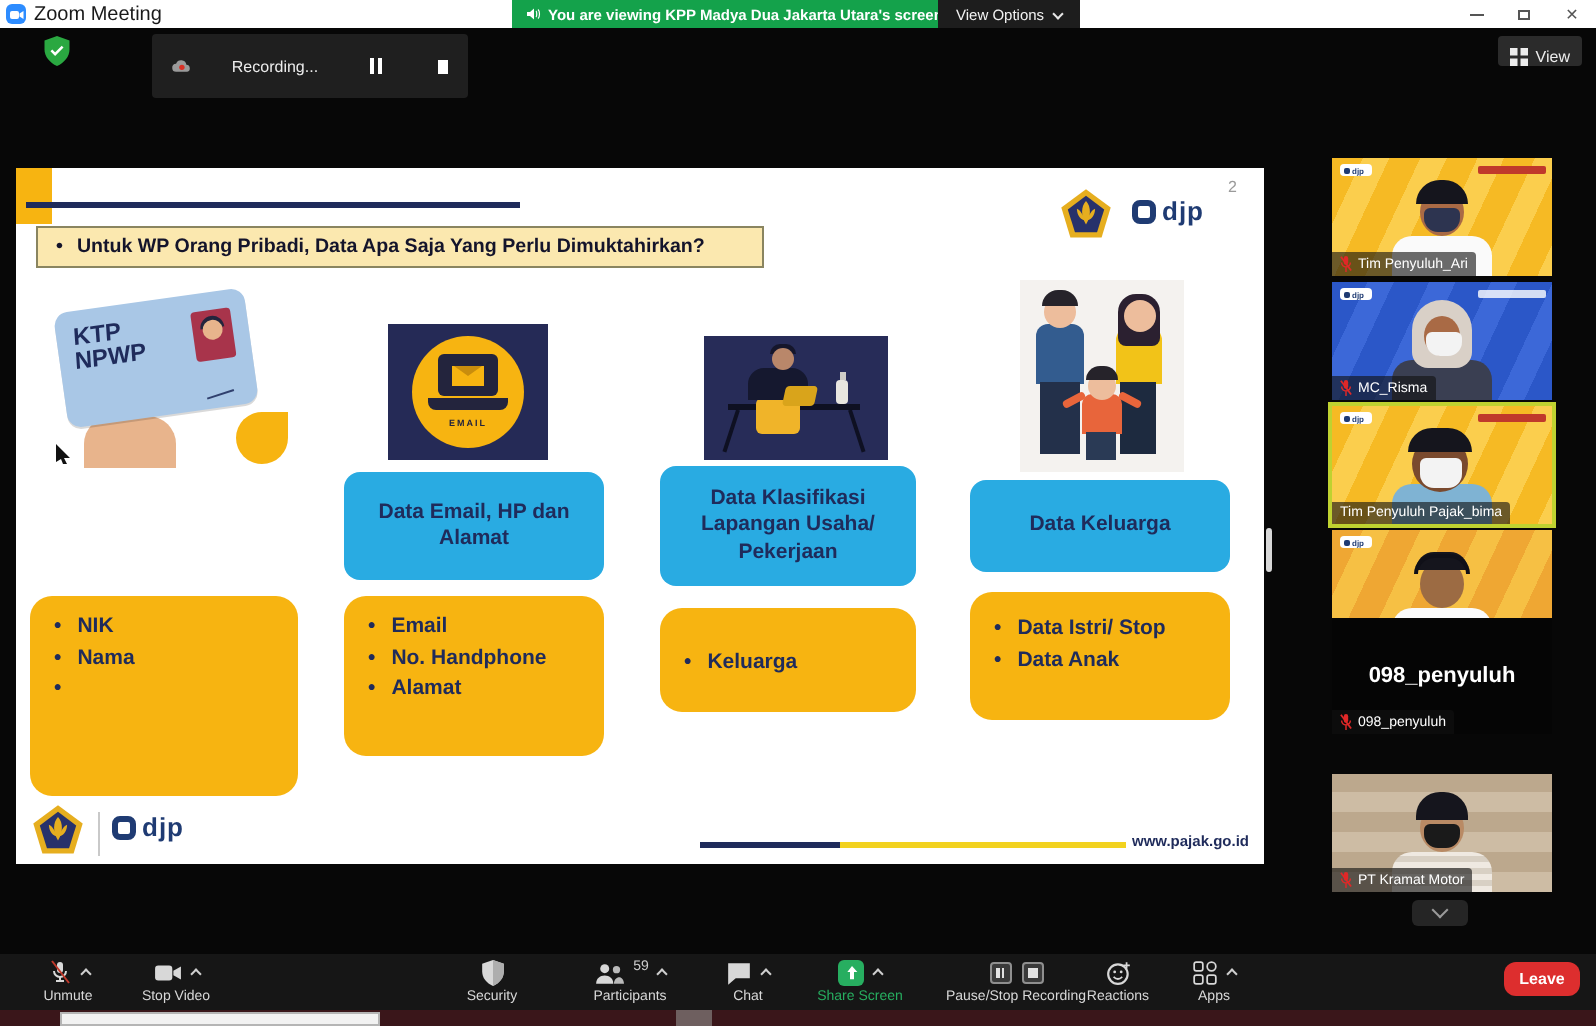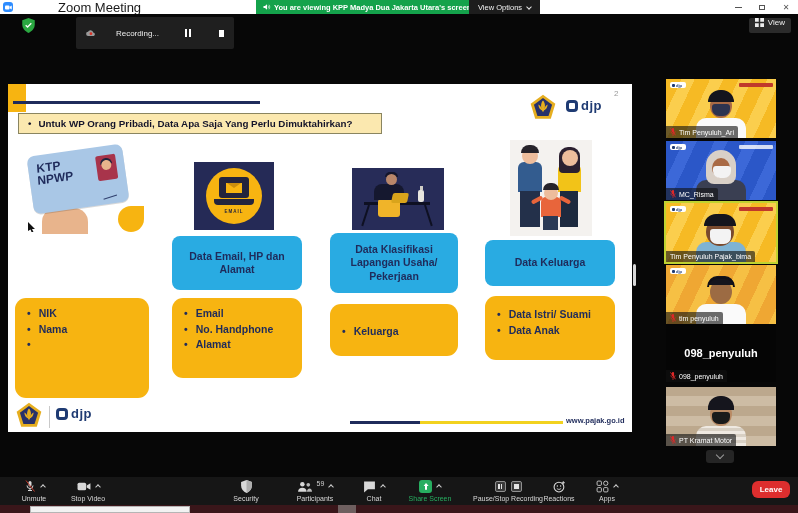--- a/index.html
+++ b/index.html
@@ -5,21 +5,21 @@
   * { margin:0; padding:0; box-sizing:border-box; }
   html,body { background:#222; }
   .screen { position:relative; width:798px; height:513px; overflow:hidden;
             font-family:"Liberation Sans", sans-serif; background:#060606; }
   .abs { position:absolute; }
 
   
   .titlebar { position:absolute; left:0; top:0; width:798px; height:14px; background:#ffffff; }
   .tb-left { position:absolute; left:3px; top:0; height:14px; display:flex; align-items:center; gap:4px; }
   .zoom-logo { width:10px; height:10px; border-radius:3px; background:#2D8CFF; display:flex; align-items:center; justify-content:center; }
-  .tb-title { font-size:13px; color:#1a1a1a;margin-left:41px; }
+  .tb-title { font-size:10px; color:#1a1a1a; }
   .share-banner { position:absolute; left:256px; top:0; height:14px; background:#14A24B; color:#fff;
                   font-size:7.5px; font-weight:bold; display:flex; align-items:center; gap:3px; padding:0 7px; white-space:nowrap; }
   .view-options { position:absolute; left:469px; top:0; height:14px; background:#1d1d1d; color:#f2f2f2;
                   font-size:7.5px; display:flex; align-items:center; gap:5px; padding:0 9px; border:none; cursor:pointer; }
   .win-controls { position:absolute; right:0; top:0; height:14px; display:flex; }
   .win-btn { width:24px; height:14px; display:flex; align-items:center; justify-content:center; color:#555; font-size:8px; }
   .min-glyph { width:7px; height:1px; background:#555; }
   .restore-glyph { width:6px; height:5px; border:1px solid #555; }
 
   .chv { display:inline-block; width:4px; height:4px; border-right:1px solid #cfcfcf; border-bottom:1px solid #cfcfcf; }
@@ -30,21 +30,21 @@
   
   .stage { position:absolute; left:0; top:14px; width:798px; height:463px; background:#070707; }
   .shield-badge { position:absolute; left:22px; top:4px; }
   .rec-pill { position:absolute; left:76px; top:3px; width:158px; height:20px; background:#1f1f1f; border-radius:2px;
               display:flex; align-items:center; gap:20px; padding:16px 10px; }
   .rec-label { color:#ececec; font-size:8px; }
   .rec-pause { display:flex; gap:2px; margin-left:6px; }
   .rec-pause i { width:2px; height:8px; background:#fff; }
   .rec-stop { width:7px; height:7px; background:#fff; margin-left:8px; }
   .view-btn { position:absolute; right:7px; top:4px; height:15px; background:#2b2b2b; border-radius:2px; color:#ededed;
-              font-size:8px; display:flex; align-items:flex-start; gap:4px; padding:0 6px; border:none; cursor:pointer; }
+              font-size:8px; display:flex; align-items:flex-end; gap:4px; padding:0 6px; border:none; cursor:pointer; }
 
   
   .slide { position:absolute; left:8px; top:70px; width:624px; height:348px; background:#ffffff; }
   .corner-sq { position:absolute; left:0; top:0; width:18px; height:28px; background:#F7B411; }
   .top-line { position:absolute; left:5px; top:17px; width:247px; height:3px; background:#1F2B5B; }
   .title-box { position:absolute; left:10px; top:29px; width:364px; height:21px; background:#FBE8AF; border:1px solid #8a8560;
                display:flex; align-items:center; gap:7px; padding:0 9px; font-size:9.8px; font-weight:600; color:#14142b; white-space:nowrap; }
   .page-num { position:absolute; left:606px; top:5px; font-size:8px; color:#9a9a9a; }
   .djp-wrap { position:absolute; display:flex; align-items:center; gap:3px; }
   .djp-box { width:12px; height:12px; border:3px solid #1F3B73; border-radius:4px; }
@@ -345,21 +345,21 @@
       </div>
       <div class="ylw" style="left:322px; top:220px; width:128px; height:52px; display:flex; align-items:center;">
         <div class="row" style="margin:0;">
             <span class="blt">•</span>
             <span>Keluarga</span>
           </div>
       </div>
       <div class="ylw" style="left:477px; top:212px; width:130px; height:64px; padding-top:12px;">
         <div class="row">
             <span class="blt">•</span>
-            <span>Data Istri/ Suami</span>
+            <span>Data Istri/ Stop</span>
           </div>
         <div class="row">
             <span class="blt">•</span>
             <span>Data Anak</span>
           </div>
       </div>
 
       <svg class="pentagon abs" style="left:8px; top:318px;" viewBox="0 0 40 40">
         <polygon points="20,1 39,15 32,38 8,38 1,15" fill="#E6AE1F"></polygon>
         <polygon points="20,6 34,16.5 28.5,34 11.5,34 6,16.5" fill="#27316B"></polygon>
@@ -457,21 +457,21 @@
       <div class="tile-label">
         <svg width="6" height="8" viewBox="0 0 8 11">
             <rect x="2.5" y="0" width="3" height="6" rx="1.5" fill="#E02828"></rect>
             <path d="M1 4.5a3 3 0 0 0 6 0M4 8v3" stroke="#E02828" stroke-width="1" fill="none"></path>
             <line x1="0.5" y1="0.5" x2="7.5" y2="10" stroke="#E02828" stroke-width="1.2"></line>
           </svg>
         <span>tim penyuluh</span>
       </div>
     </div>
 
-    <div class="tile" style="top:310px; height:58px;text-decoration:underline;">
+    <div class="tile" style="top:295px; height:58px;text-decoration:underline;">
       <div class="bg-black"></div>
       <div class="cam-off-name">098_penyuluh</div>
       <div class="tile-label">
         <svg width="6" height="8" viewBox="0 0 8 11">
             <rect x="2.5" y="0" width="3" height="6" rx="1.5" fill="#E02828"></rect>
             <path d="M1 4.5a3 3 0 0 0 6 0M4 8v3" stroke="#E02828" stroke-width="1" fill="none"></path>
             <line x1="0.5" y1="0.5" x2="7.5" y2="10" stroke="#E02828" stroke-width="1.2"></line>
           </svg>
         <span>098_penyuluh</span>
       </div>

